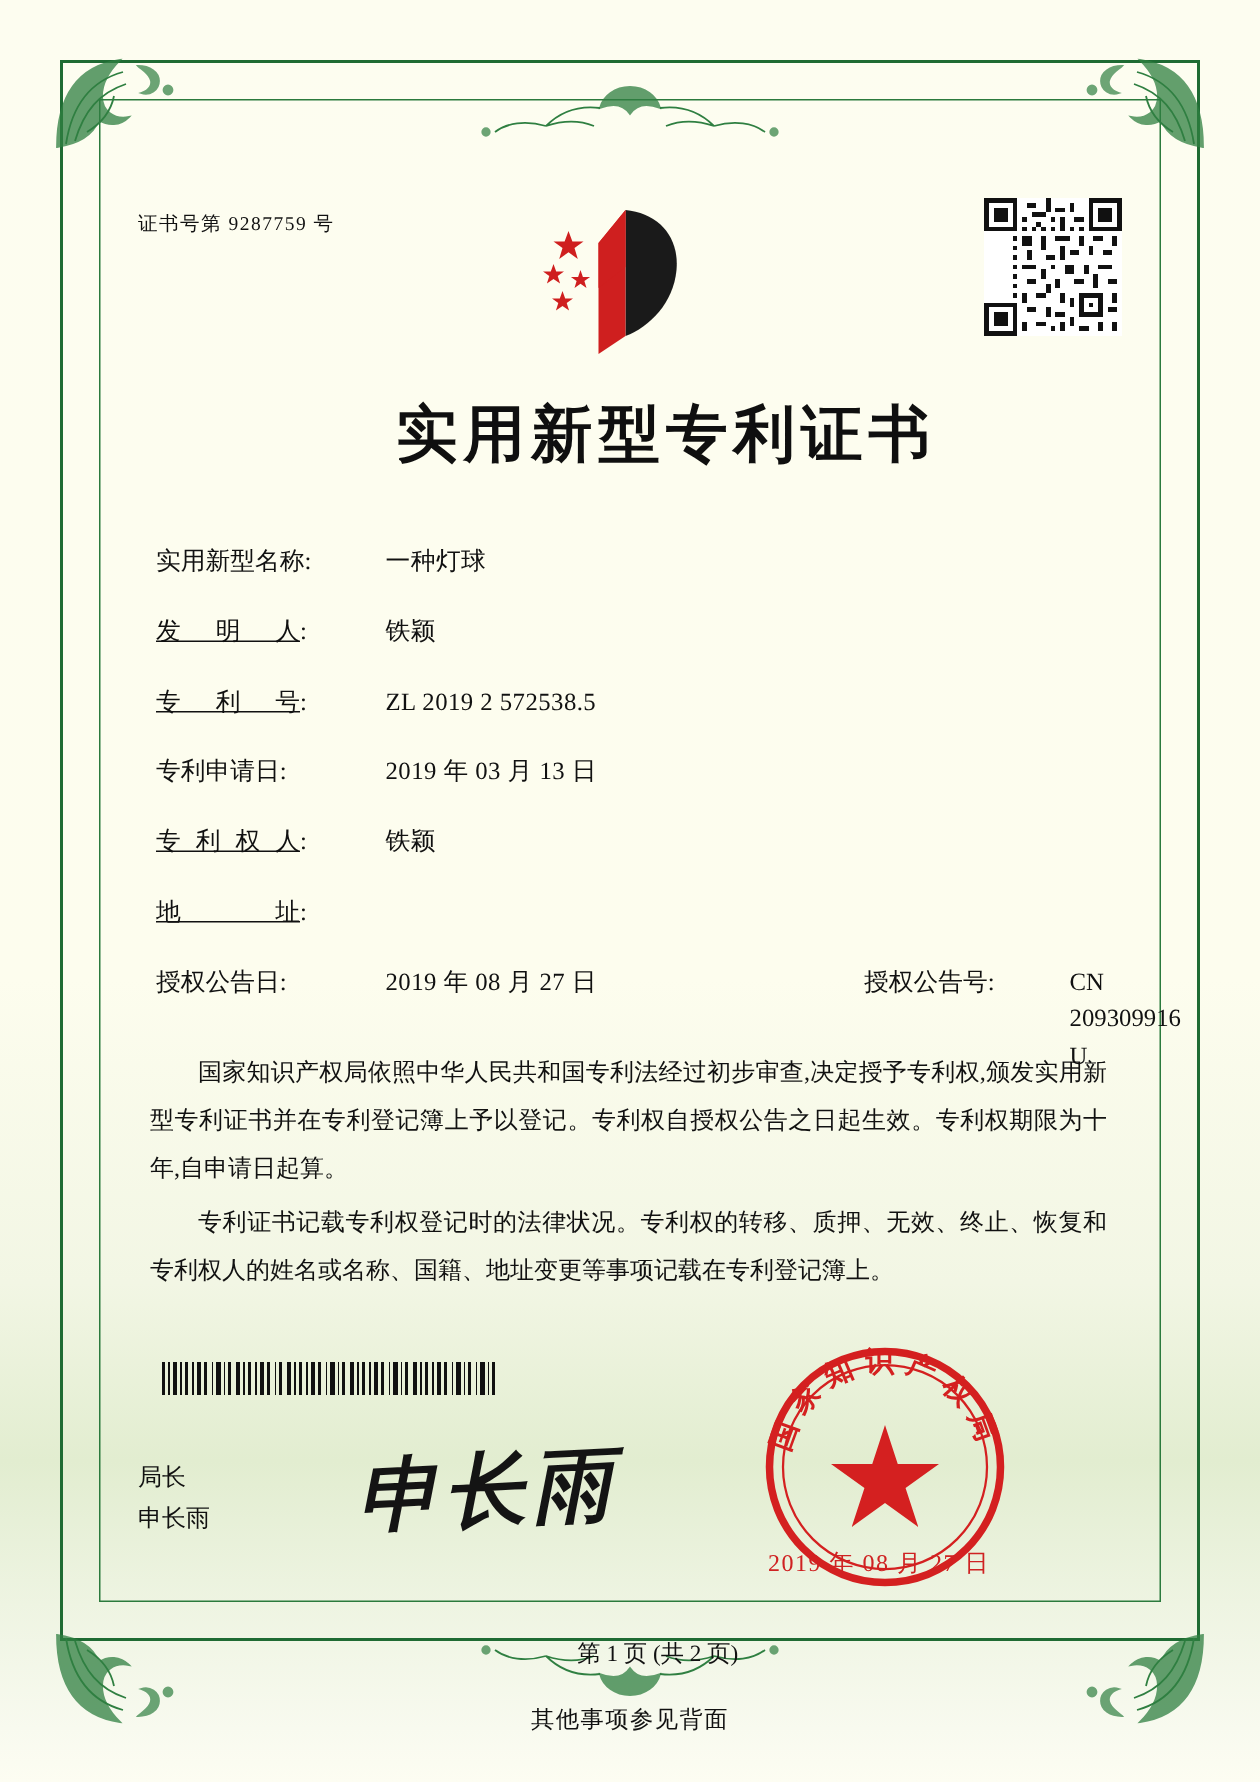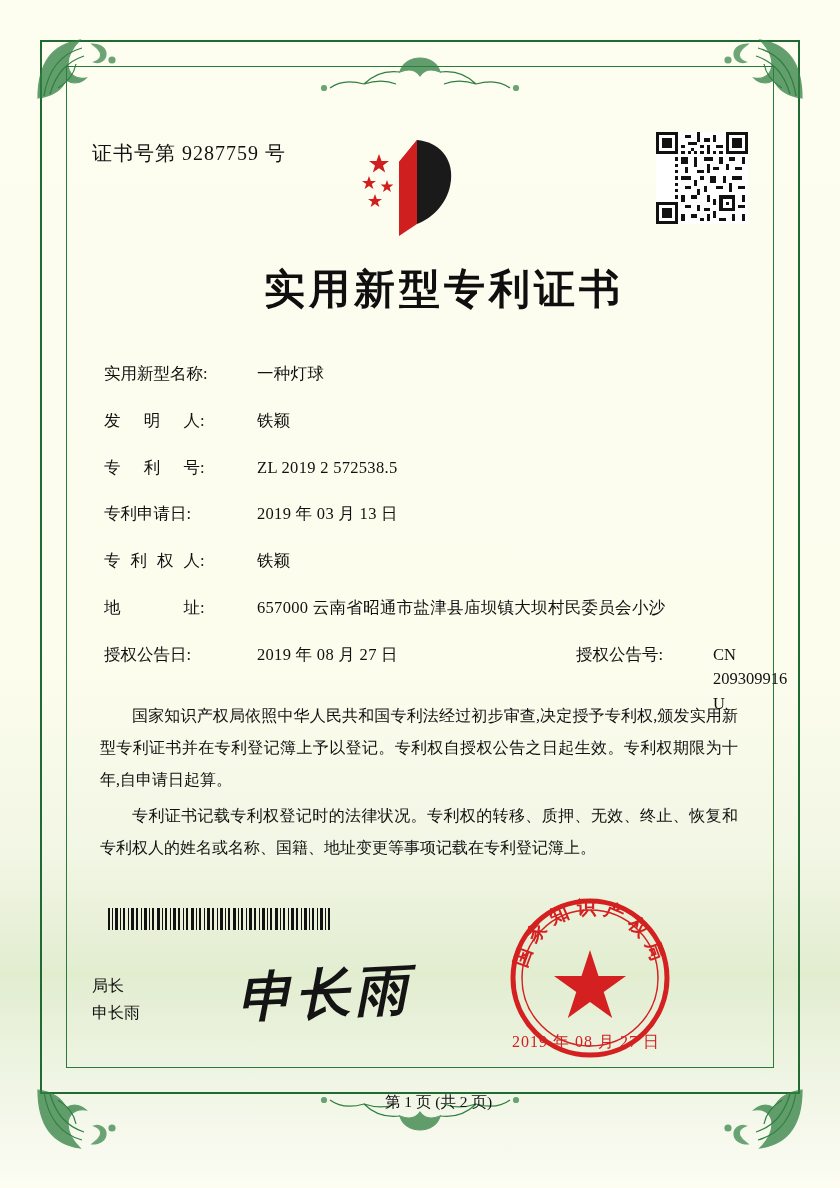--- a/index.html
+++ b/index.html
@@ -65,21 +65,21 @@
     width: 320px; height: 40px;
     color: #2f7f41;
     transform: scaleY(-1);
   }
   .edge-bottom svg { display:block; width:100%; height:100%; }
 
   
   .cert-no {
     position: absolute;
     left: 92px; top: 140px;
-    font-size: 20px;
+    font-size: 13px;
     letter-spacing: 1px;
     color: #111;
     font-family: "Liberation Serif", serif;
     text-align: right;
   }
 
   .emblem {
     position: absolute;
     left: 355px; top: 132px;
     width: 110px; height: 110px;
@@ -126,20 +126,21 @@
     width: 118px;
     flex: 0 0 118px;
     letter-spacing: 0px;
     white-space: nowrap;
   }
   .lbl-spread {
     display: inline-block;
     width: 96px;
     text-align: justify;
     text-align-last: justify;
+    text-decoration: underline;
   }
   .field-value {
     flex: 1;
     letter-spacing: 0.3px;
     margin-left: 16px;
   }
   .field-value .second-line {
     display: block;
     margin-top: 6px;
   }
@@ -448,21 +449,20 @@
     </div>
 
     <div class="field-row">
       <div class="field-label"><span class="lbl-spread">专 利 权 人</span>:</div>
       <div class="field-value">铁颖</div>
     </div>
 
     <div class="field-row">
       <div class="field-label"><span class="lbl-spread">地 址</span>:</div>
       <div class="field-value">
-        <span>657000 云南省昭通市盐津县庙坝镇大坝村民委员会小沙</span>
       </div>
     </div>
 
     <div class="field-row two-col">
       <div class="field-label">授权公告日:</div>
       <div class="field-value">2019 年 08 月 27 日</div>
       <div class="field-label2">授权公告号:</div>
       <div class="field-value2">CN 209309916 U</div>
     </div>
 
@@ -556,14 +556,15 @@
           <rect x="0" y="0" width="1" height="1"></rect>
         </g>
       <text font-family="Liberation Serif, serif" font-size="19" font-weight="bold" fill="#d42020" letter-spacing="7">
         <textPath href="#sealArc" startOffset="50%" text-anchor="middle">国家知识产权局</textPath>
       </text>
     </svg>
   </div>
   <div class="seal-date">2019 年 08 月 27 日</div>
 
   <div class="page-num">第 1 页 (共 2 页)</div>
+  <div class="back-note">其他事项参见背面</div>
 
 </div>
 
 </body></html>

